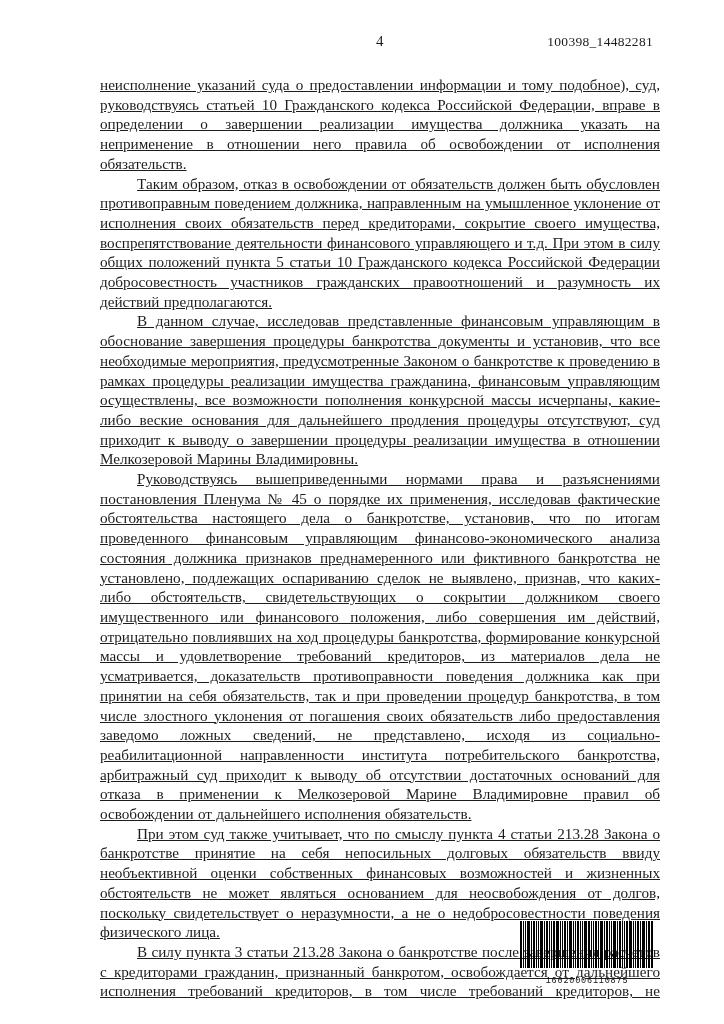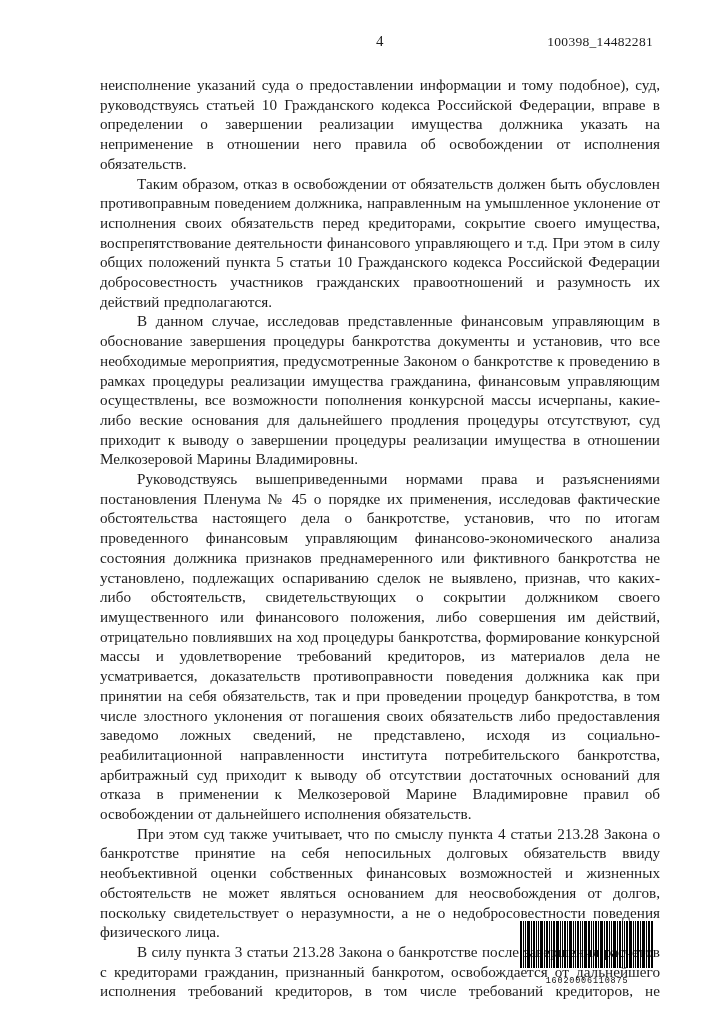--- a/index.html
+++ b/index.html
@@ -42,20 +42,21 @@
     font-size: 13.5px;
     letter-spacing: 0.3px;
   }
   .body-text p {
     margin: 0;
     font-size: 15.2px;
     line-height: 19.7px;
     text-align: justify;
     text-indent: 37px;
     word-spacing: 0.5px;
+    text-decoration: underline;
   }
   .body-text p.no-indent {
     text-indent: 0;
   }
   .body-text p.justify-last {
     text-align-last: justify;
   }
   .barcode-block {
     position: absolute;
     top: 921px;

